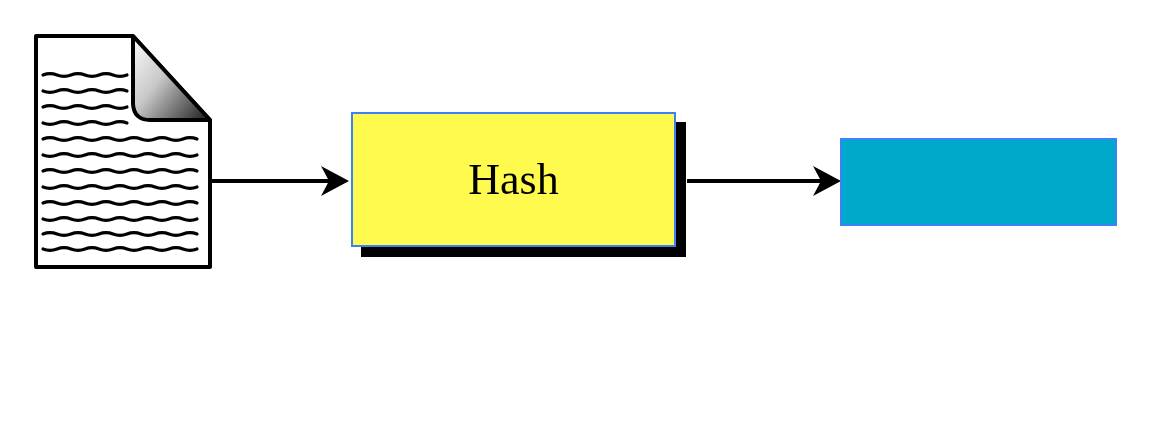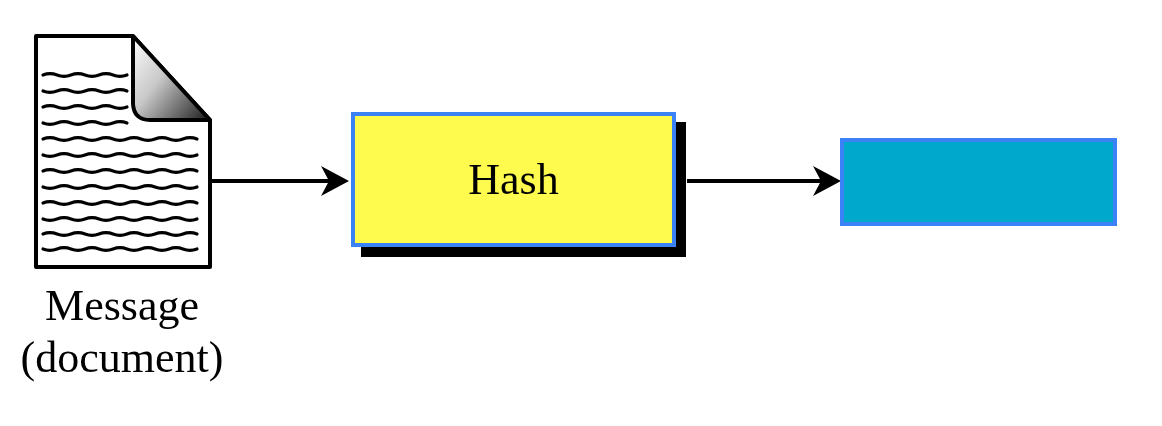--- a/index.html
+++ b/index.html
@@ -13,21 +13,21 @@
     color: #000000;
   }
   .layer-svg {
     position: absolute;
     left: 0; top: 0;
     width: 1162px; height: 426px;
   }
   .node-box {
     position: absolute;
     box-sizing: border-box;
-    border: 4px solid #3b82f6;
+    border: 2px solid #3b82f6;
     display: flex;
     flex-direction: column;
     align-items: center;
     justify-content: center;
   }
   .hash-box {
     left: 351px; top: 112px;
     width: 325px; height: 135px;
     box-shadow: 10px 10px 0 0 #000000;
     font-size: 44px;
@@ -96,19 +96,15 @@
       <polygon points="841,181 813,166 821,181 813,196" fill="#000000"></polygon>
     </g>
   </svg>
 
   <div class="node-box hash-box" style="background-color: rgb(254, 251, 78);">
     <span class="caption-line">Hash</span>
   </div>
 
   <div class="node-box digest-box" style="background-color: rgb(0, 169, 204);"></div>
 
-  <div class="caption message-caption">
-    <span class="caption-line">Message</span>
-    <span class="caption-line">(document)</span>
-  </div>
 
 
 </div>
 
 </body></html>

